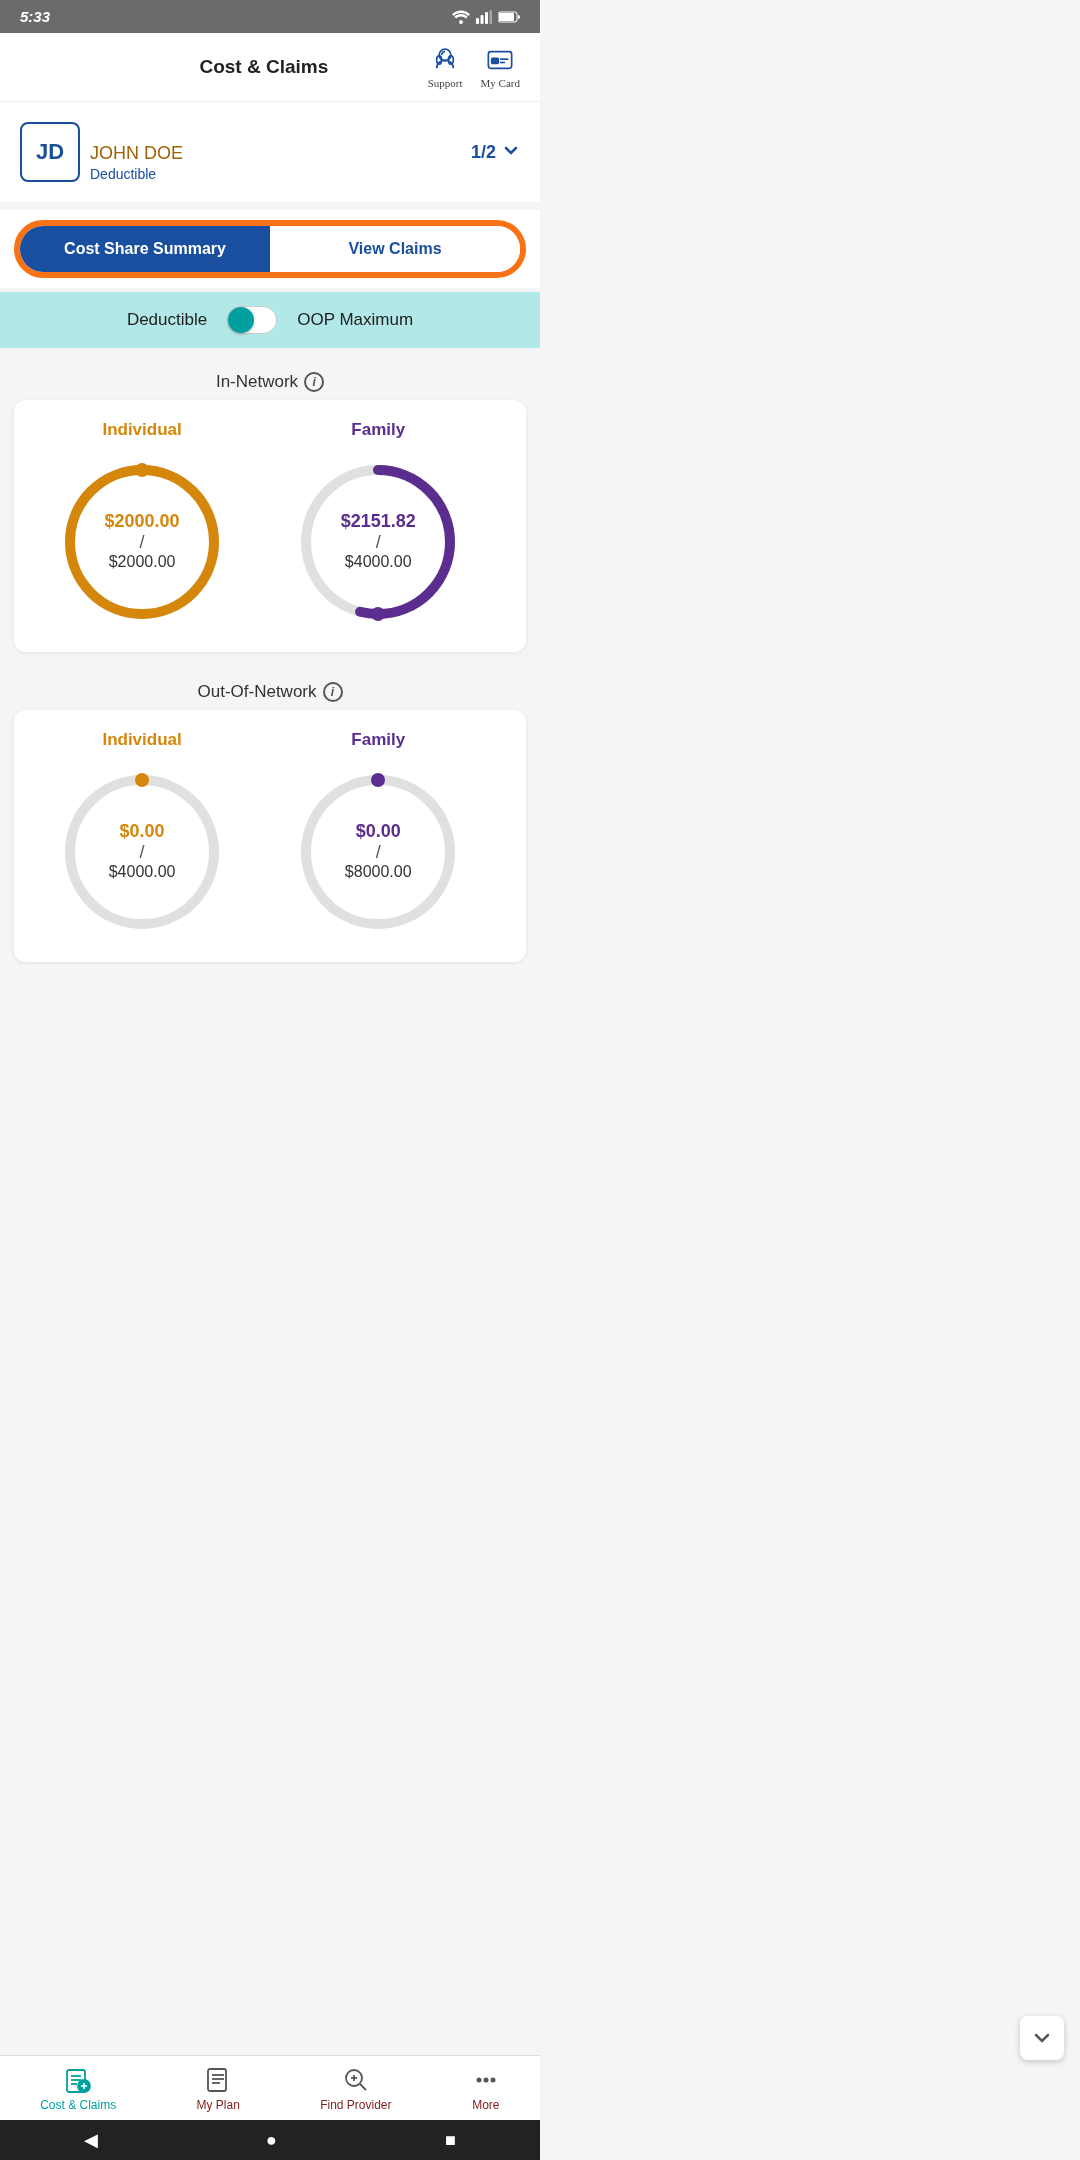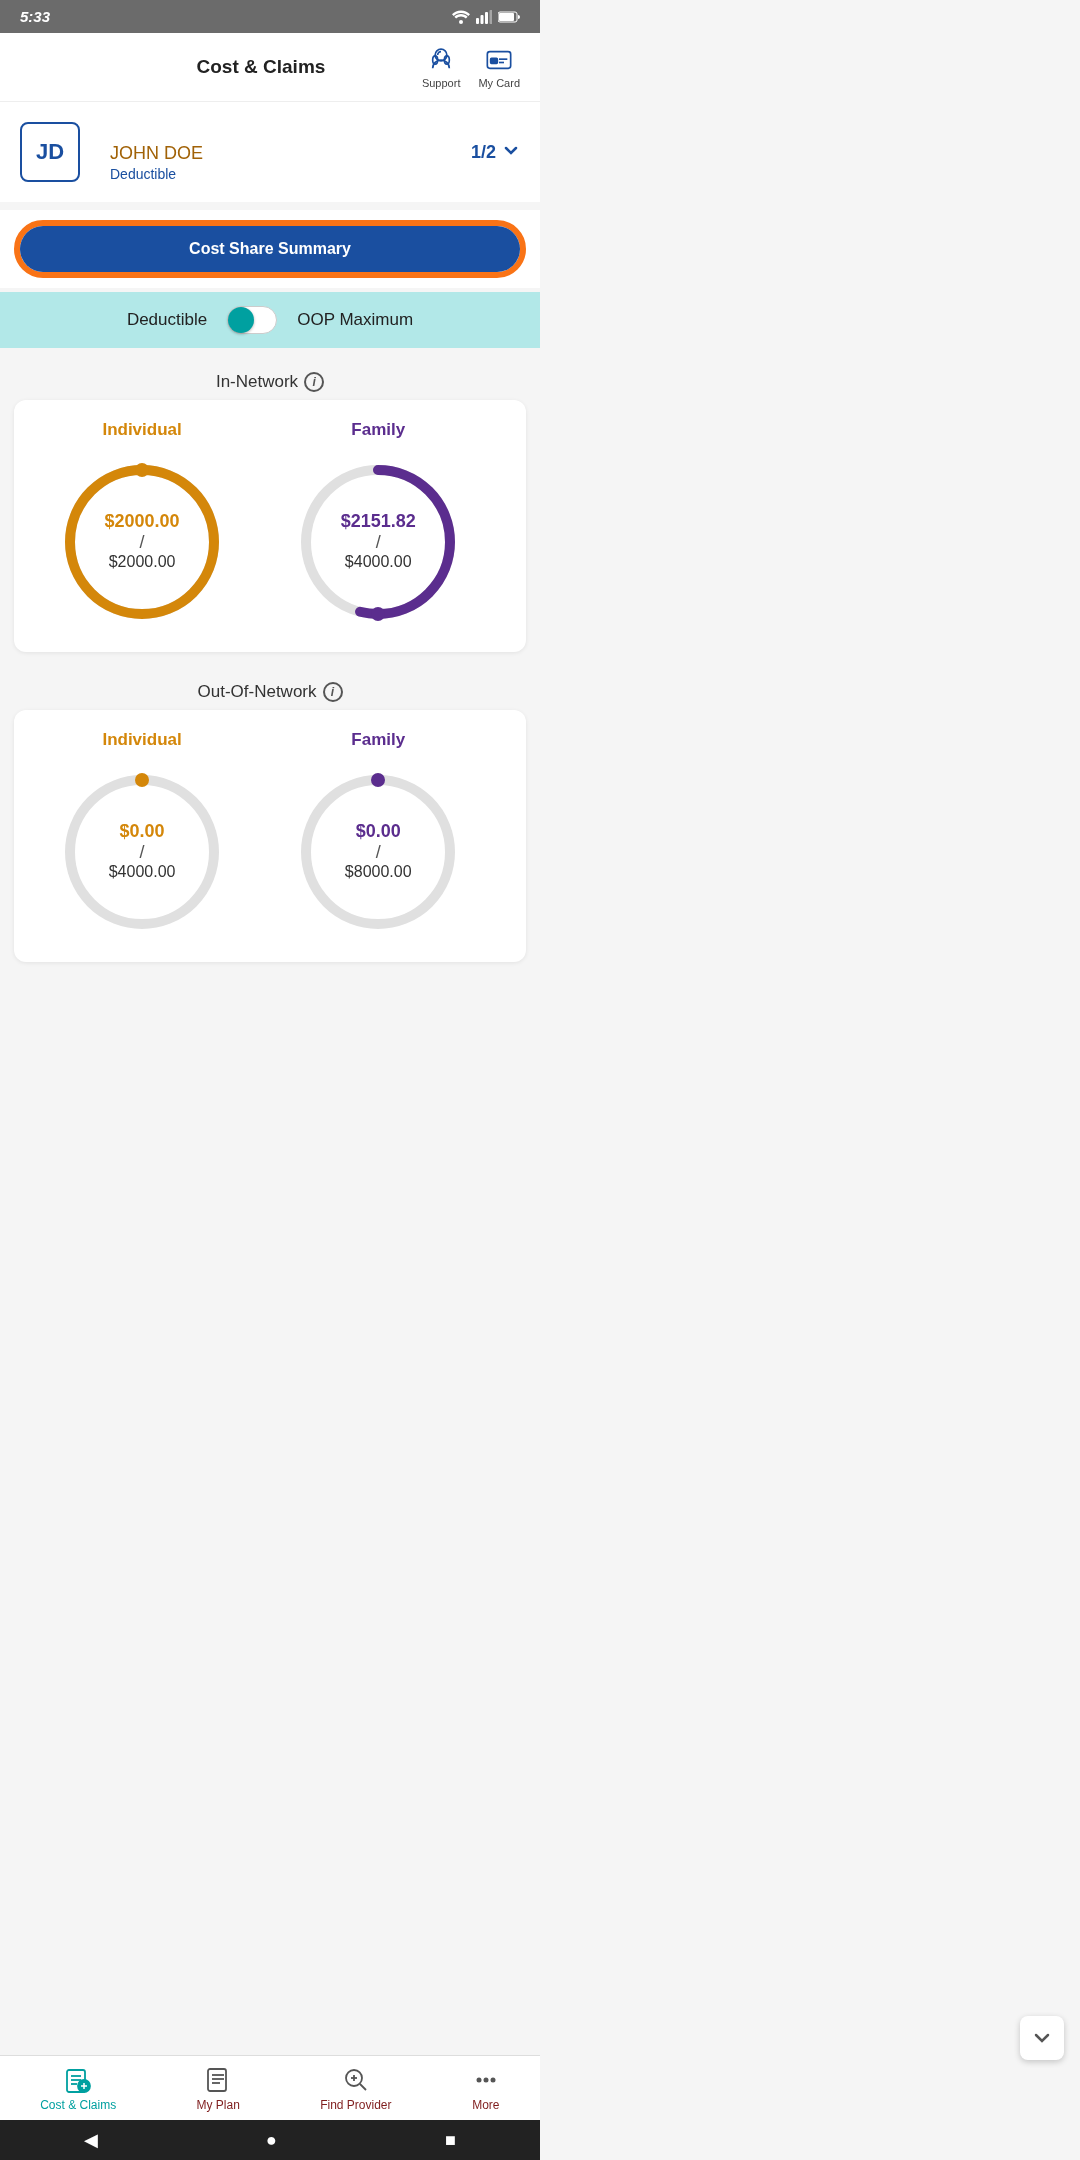--- a/index.html
+++ b/index.html
@@ -38,32 +38,32 @@
     }
     .header-actions { display: flex; gap: 18px; align-items: center; }
     .header-action {
       display: flex;
       flex-direction: column;
       align-items: center;
       gap: 2px;
       cursor: pointer;
       color: #1a4fa0;
     }
-    .header-action-label { font-size: 11px; color: #444; }
+    .header-action-label { font-size: 11px; color: #444; font-family: Liberation Serif, serif; }
     .header-action svg { width: 30px; height: 30px; }
 
     .profile-section {
       background: white;
       padding: 20px;
       display: flex;
       justify-content: space-between;
       align-items: center;
       margin-bottom: 8px;
     }
-    .profile-left { display: flex; align-items: center; gap: 30px; }
+    .profile-left { display: flex; align-items: center; gap: 10px; }
     .avatar {
       width: 60px; height: 60px;
       border: 2.5px solid #1a4fa0;
       border-radius: 8px;
       display: flex;
       align-items: center;
       justify-content: center;
       font-size: 22px;
       font-weight: 700;
       color: #1a4fa0;
@@ -348,20 +348,21 @@
       <path d="M4 6l5 5 5-5" stroke="#1a4fa0" stroke-width="2.5" stroke-linecap="round"></path>
     </svg>
   </div>
 </div>
 
 <div class="scroll-area">
 
   <div class="tabs-container">
     <div class="tabs">
       <div class="tab active">Cost Share Summary</div>
+      <div class="tab inactive">View Claims</div>
     </div>
   </div>
 
   <div class="toggle-bar">
     <span class="toggle-label">Deductible</span>
     <div class="toggle">
       <div class="toggle-knob"></div>
     </div>
     <span class="toggle-label">OOP Maximum</span>
   </div>

